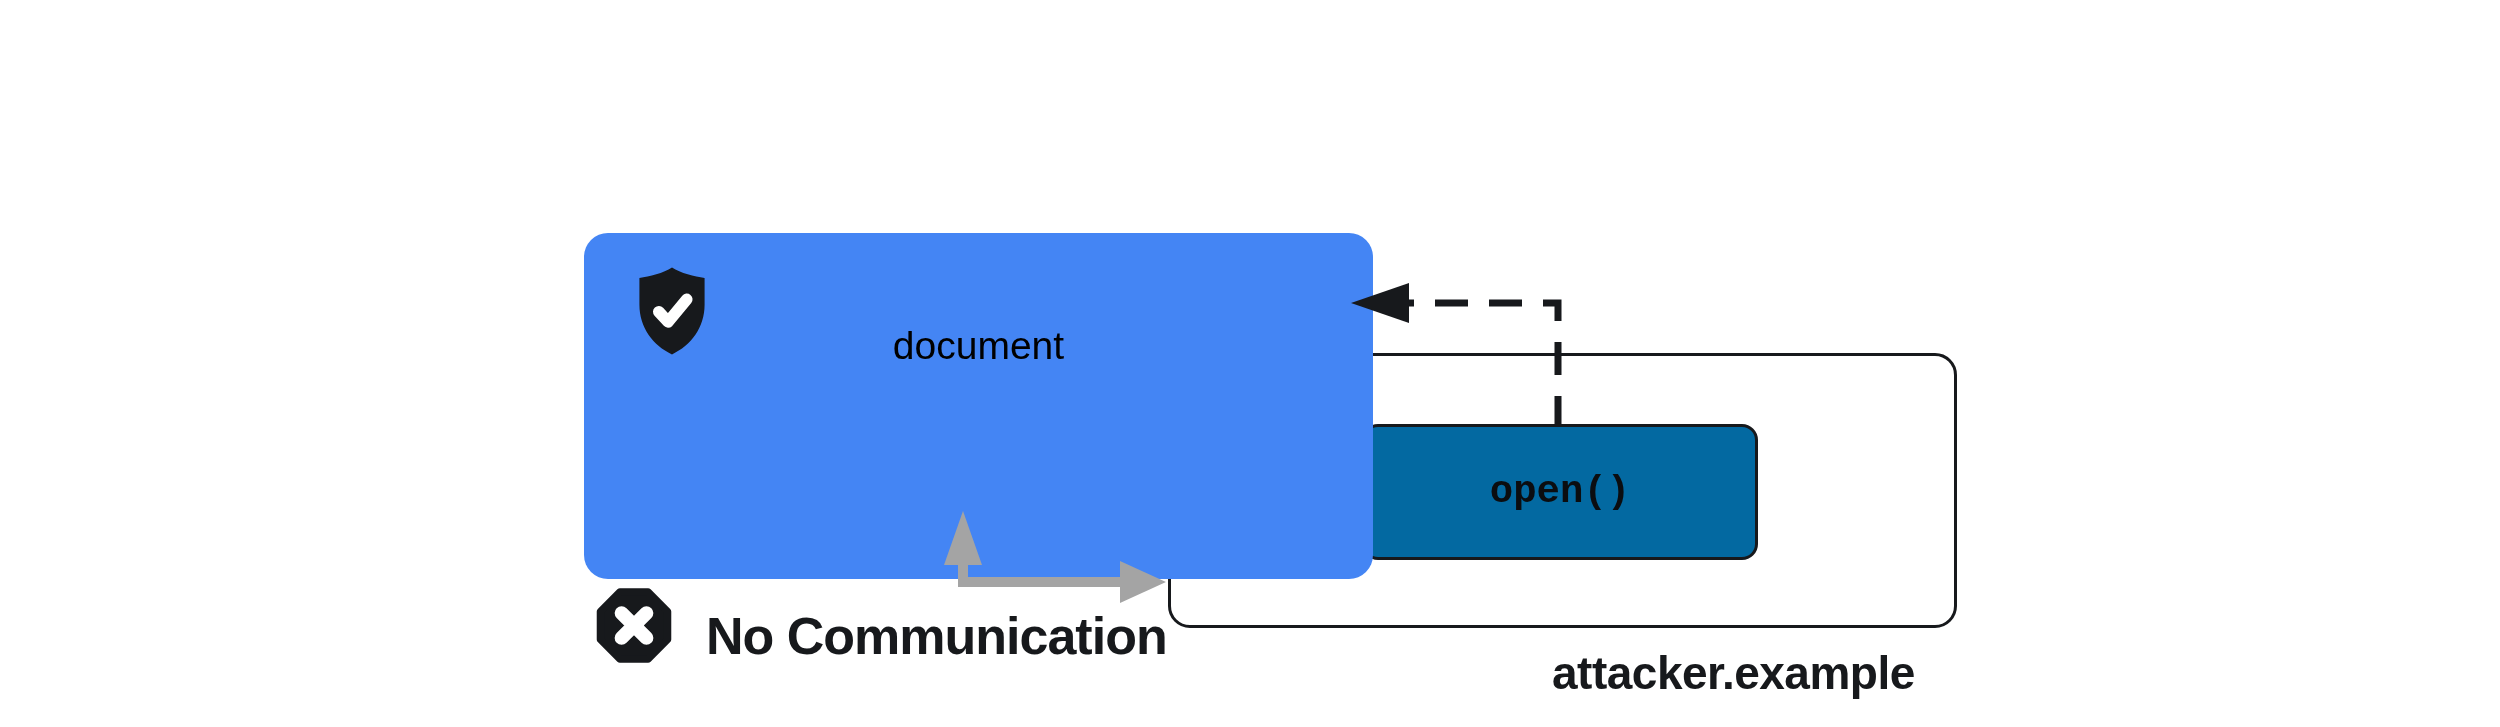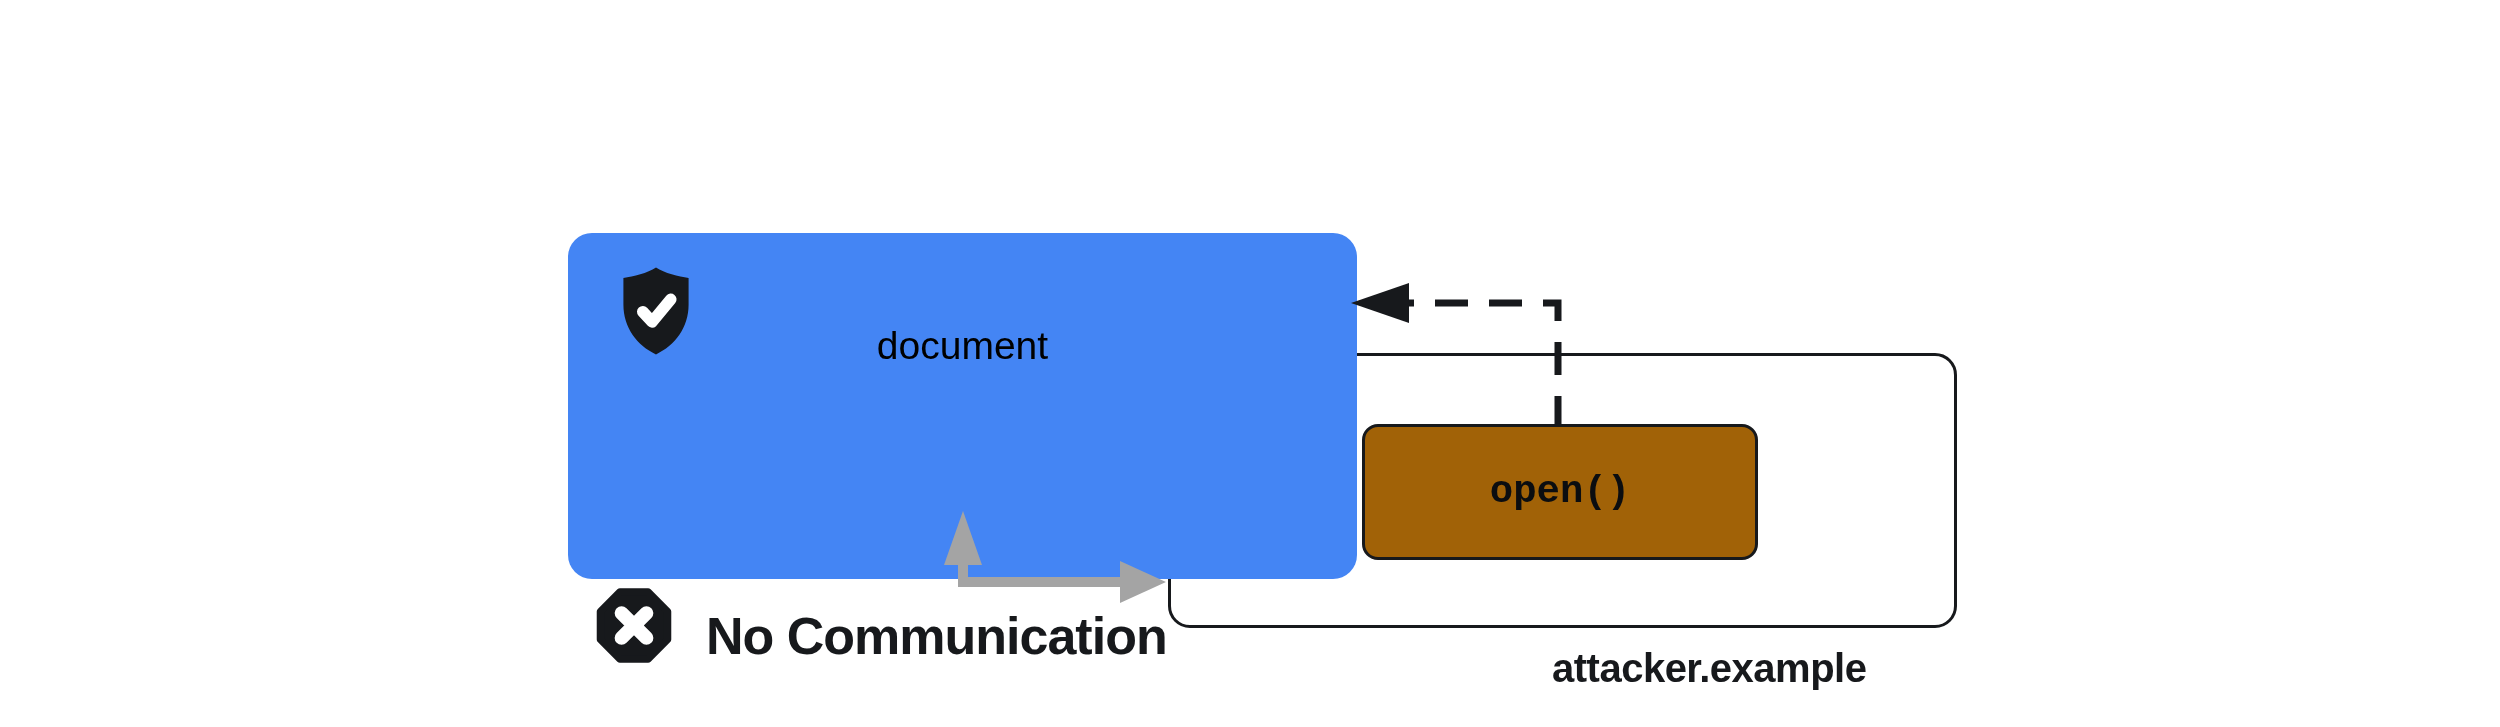--- a/index.html
+++ b/index.html
@@ -19,31 +19,31 @@
     font-family:"Liberation Sans", sans-serif;
   }
   .label{
     position:absolute;
     font-weight:bold;
     color:var(--ink);
     letter-spacing:-0.5px;
     white-space:nowrap;
   }
   .victim-label{left:570px;top:158px;font-size:46px;}
-  .attacker-label{left:1552px;top:646px;font-size:40px;}
+  .attacker-label{left:1552px;top:646px;font-size:46px;}
   .nocomm-label{left:706px;top:606px;font-size:52px;letter-spacing:-1px;}
   .mono{
     font-family:"Liberation Mono", monospace;
     font-weight:bold;
     color:var(--code_ink);
     white-space:nowrap;
   }
   .victim-box{
     position:absolute;
-    left:568px;top:233px;width:789px;height:346px;
+    left:584px;top:233px;width:789px;height:346px;
     background:var(--victim_box);
     border-radius:24px;
     z-index:3;
   }
   .shield-icon{
     position:absolute;left:46px;top:33px;width:84px;height:90px;
   }
   .doc-lines{
     position:absolute;left:0;right:0;top:90px;
     text-align:center;
@@ -53,21 +53,21 @@
     position:absolute;
     left:1168px;top:353px;width:789px;height:275px;
     background:#fff;
     border:3.5px solid var(--ink);
     border-radius:22px;
     z-index:1;
   }
   .open-box{
     position:absolute;
     left:1362px;top:424px;width:396px;height:136px;
-    background:#a16207;
+    background:#0369a1;
     border:3.5px solid var(--ink);
     border-radius:16px;
     z-index:2;
     display:flex;align-items:center;justify-content:center;
   }
   .open-box .mono{font-size:39px;}
   .overlay{
     position:absolute;left:0;top:0;width:2500px;height:727px;
     z-index:4;pointer-events:none;
   }

